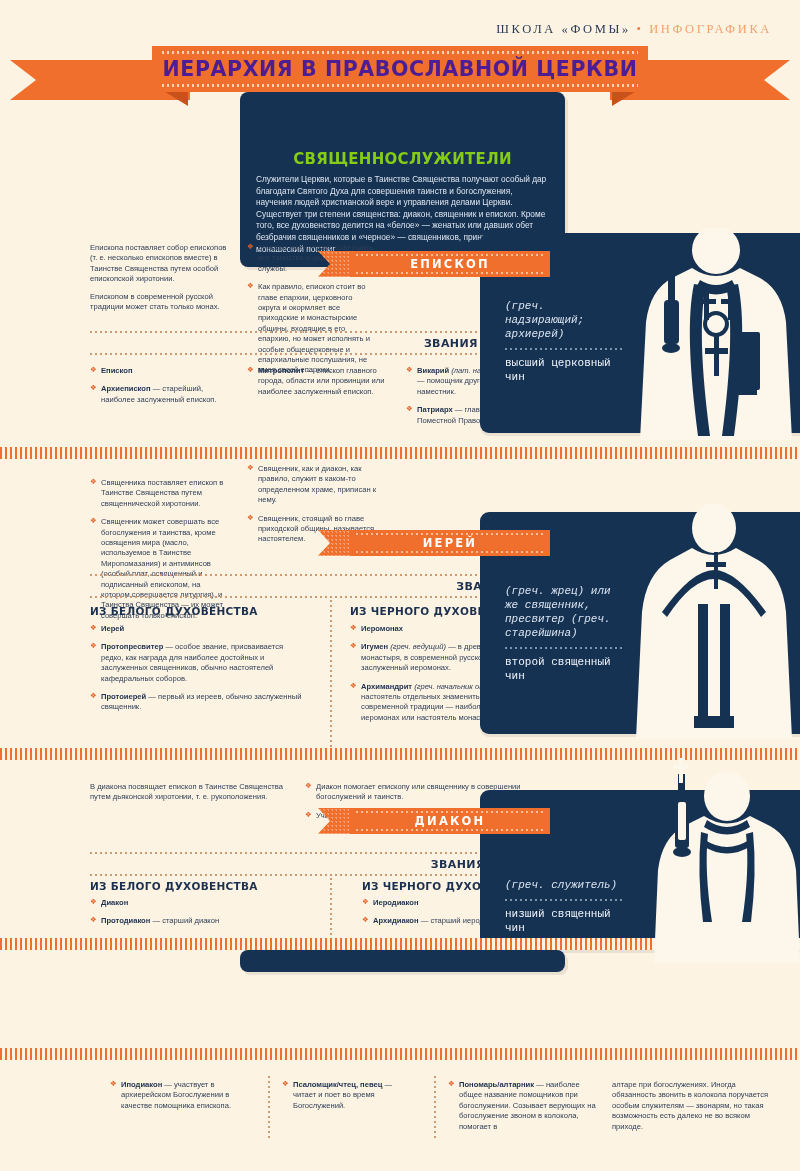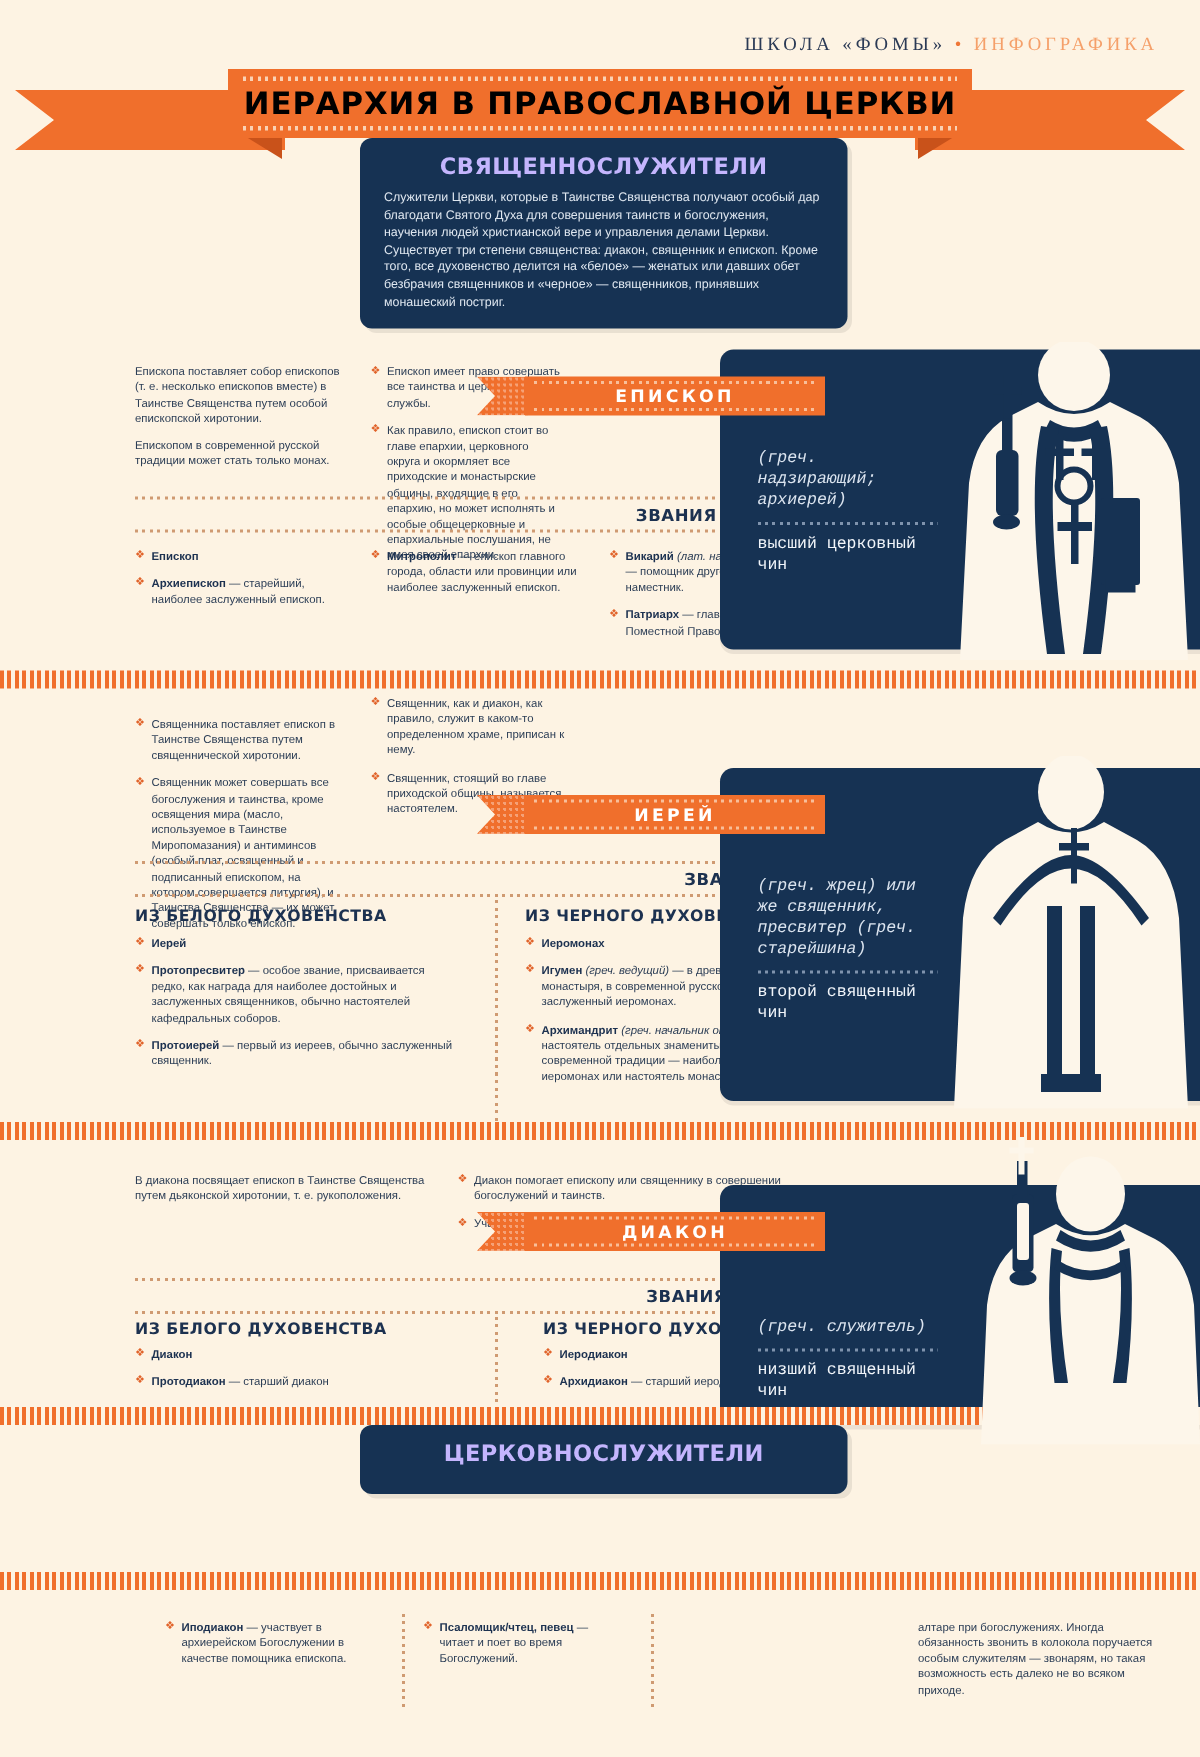--- a/index.html
+++ b/index.html
@@ -44,35 +44,36 @@
     display: flex; align-items: center; justify-content: center;
   }
   .ribbon-main:before, .ribbon-main:after {
     content: ""; position: absolute; left: 10px; right: 10px; height: 3px;
     background: repeating-linear-gradient(90deg,#fdf3e3 0 2px,transparent 2px 5px);
     opacity: .75;
   }
   .ribbon-main:before { top: 5px; }
   .ribbon-main:after  { bottom: 5px; }
   .ribbon-main h1 {
-    color: #000000; font-size: 20.5px; font-weight: bold; letter-spacing: .6px;
+    color: #4c1d95; font-size: 20.5px; font-weight: bold; letter-spacing: .6px;
     font-family: "DejaVu Sans", sans-serif;
   }
 
   
   .intro {
     position: absolute; left: 240px; width: 325px;
     background: #163253; border-radius: 8px; color: #e9eef5;
     padding: 10px 16px 12px;
     box-shadow: 3px 3px 0 rgba(0,0,0,.08);
   }
   .intro h2 {
-    text-align: center; color: #c4b5fd; font-size: 15px; font-weight: bold;
+    text-align: center; color: #84cc16; font-size: 15px; font-weight: bold;
     letter-spacing: .3px; margin-bottom: 6px;
     font-family: "DejaVu Sans", sans-serif;
+    margin-top: 48px;
   }
   .intro p { font-size: 8.3px; line-height: 11.6px; color: #dfe7f0; text-align: left; }
   #intro-clergy { top: 92px; }
   #intro-servers { top: 950px; }
 
   
   .tickbar {
     position: absolute; left: 0; width: 800px; height: 12px;
     background: repeating-linear-gradient(90deg,#f06f2c 0 2.5px, #fdf3e3 2.5px 5px);
   }
@@ -362,32 +363,34 @@
       </g>
       <g fill="#fdf6ea">
         <rect x="43" y="44" width="8" height="38" rx="2"></rect>
       </g>
     </svg>
   </div>
 
   <div class="tickbar" style="top:938px;"></div>
 
   <div class="intro" id="intro-servers">
-    <h2>ЦЕРКОВНОСЛУЖИТЕЛИ</h2>
   </div>
 
   <div class="tickbar" style="top:1048px;"></div>
 
   <div class="col" style="left:110px; top:1080px; width:135px;">
     <div class="bullet"><b>Иподиакон</b><span> — участвует в архиерейском Богослужении в качестве помощника епископа.</span></div>
   </div>
   <div class="vdots" style="left:268px; top:1076px; height:62px;"></div>
 
   <div class="col" style="left:282px; top:1080px; width:135px;">
     <div class="bullet"><b>Псаломщик/чтец, певец</b><span> — читает и поет во время Богослужений.</span></div>
   </div>
   <div class="vdots" style="left:434px; top:1076px; height:62px;"></div>
 
+  <div class="col" style="left:448px; top:1080px; width:155px;">
+    <div class="bullet"><b>Пономарь/алтарник</b><span> — наиболее общее название помощников при богослужении. Созывает верующих на богослужение звоном в колокола, помогает в</span></div>
+  </div>
   <div class="col" style="left:612px; top:1080px; width:165px;">
     <div>алтаре при богослужениях. Иногда обязанность звонить в колокола поручается особым служителям — звонарям, но такая возможность есть далеко не во всяком приходе.</div>
   </div>
 
 </div>
 
 </body></html>

